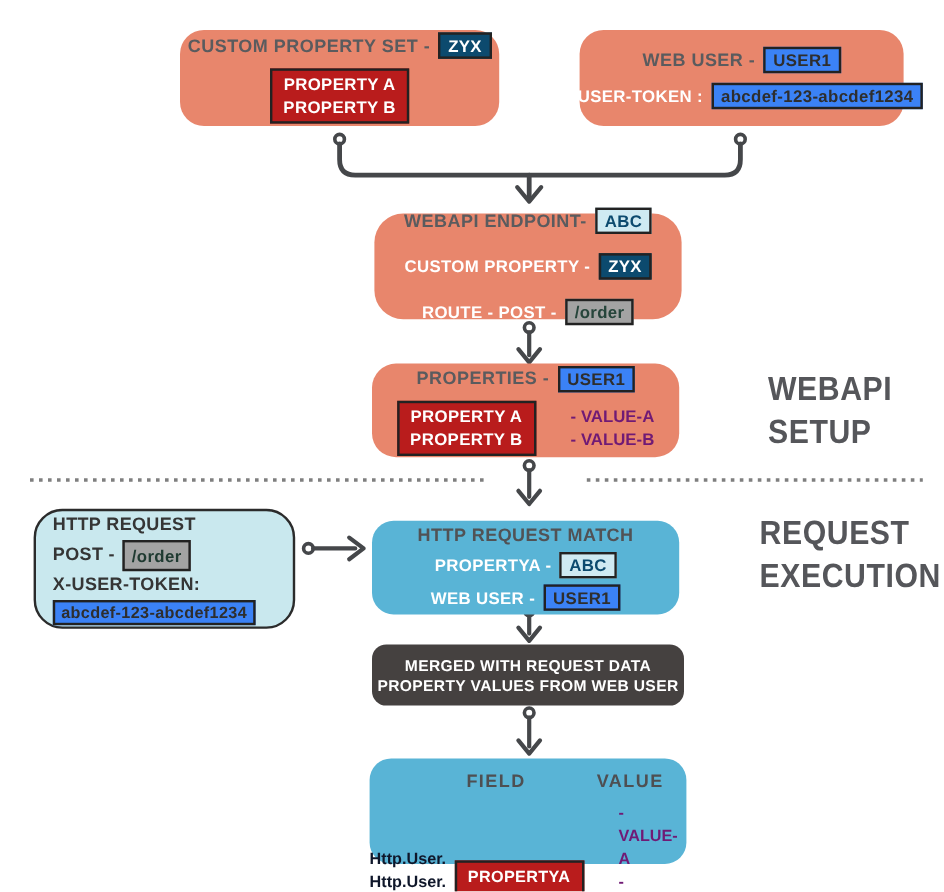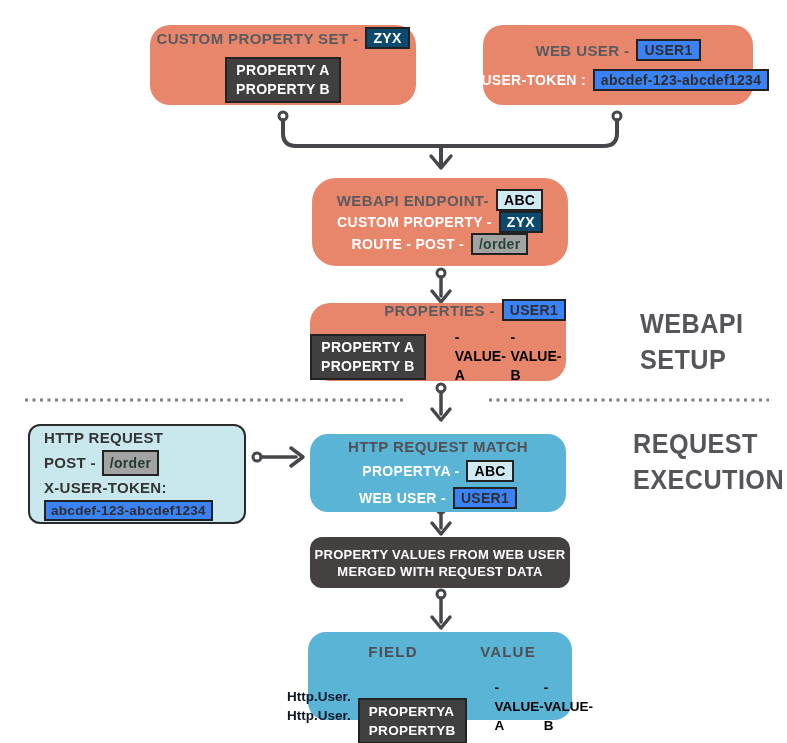--- a/index.html
+++ b/index.html
@@ -13,50 +13,50 @@
   .salmon { background:#E8866C; border-radius:20px; }
   .blue   { background:#59B4D6; border-radius:18px; }
   .darkbox{ background:#454140; border-radius:12px; }
 
   .title-line { color:#5A5B5E; font-size:15px; letter-spacing:0.4px; display:flex; align-items:center; gap:7px; white-space:nowrap; }
   .white-line { color:#ffffff; font-size:14px; letter-spacing:0.3px; display:flex; align-items:center; gap:7px; white-space:nowrap; }
 
   .badge { border:2px solid #222222; padding:1px 6px; font-size:14px; letter-spacing:0.3px; white-space:nowrap; }
   .badge.orange   { background:#0c4a6e; color:#ffffff; }
   .badge.green    { background:#3b82f6; color:#2E2E2E; }
-  .badge.paleblue { background:#CFEAF2; color:#000000; }
+  .badge.paleblue { background:#CFEAF2; color:#0c4a6e; }
   .badge.teal     { background:#a3a3a3; color:#26453B; }
-  .badge.magenta  { background:#404040; color:#ffffff; }
+  .badge.magenta  { background:#b91c1c; color:#ffffff; }
   .stack { display:flex; flex-direction:column; align-items:center; line-height:19px; padding:2px 9px; }
   .stack.left { align-items:flex-start;margin-top:30px; }
 
-  .vals { display:flex; flex-direction:row; align-items:flex-start; line-height:19px; color:#000000; font-size:14px;margin-left:21px; }
+  .vals { display:flex; flex-direction:column; align-items:flex-start; line-height:19px; color:#701a75; font-size:14px;margin-left:21px; }
   .prop-row { display:flex; align-items:center; gap:8px; }
 
   .section-label {
     position:absolute; color:#55565A; font-size:28px; line-height:36px;
     letter-spacing:0.5px; transform:scaleX(0.9); transform-origin:left top; white-space:nowrap;
   }
 
   .request-box {
     position:absolute; left:28px; top:424px; width:218px; height:100px; box-sizing:border-box;
-    background:#C9E8EE; border:2.5px solid #2B2B2B; border-radius:12px;
+    background:#C9E8EE; border:2.5px solid #2B2B2B; border-radius:24px;
     color:#353535; font-size:15px; letter-spacing:0.3px;
     display:flex; flex-direction:column; justify-content:center; align-items:flex-start;
     padding:6px 8px 6px 14px; gap:2px;
   }
   .request-box .rline { display:flex; align-items:center; gap:6px; line-height:20px; white-space:nowrap; }
   .request-box .badge.teal { color:#1F3A31; }
   .request-box .badge.green { font-size:13.5px; padding:1px 5px; }
 
   .merge-lines { color:#ffffff; font-size:13px; letter-spacing:0.3px; line-height:17px; text-align:center; }
 
   .field-box { position:absolute; left:308px; top:632px; width:264px; height:88px; }
   .field-headers { position:absolute; top:11px; left:0; width:100%; color:#4E4F52; font-size:15px; letter-spacing:1.2px; }
-  .field-headers .fh { position:absolute; width:90px; text-align:center; }
+  .field-headers .fh { position:absolute; width:90px; text-align:right; }
   .field-rows { position:absolute; top:36px; left:0; width:100%; display:flex; justify-content:center; align-items:center; gap:7px; font-size:13.5px; }
   .field-rows .prefixes { display:flex; flex-direction:column; align-items:flex-end; color:#0f172a; line-height:19px; }
   .field-rows .stack { font-size:13.5px; line-height:19px; }
   .field-rows .vals { font-size:13.5px; line-height:19px; }
 </style>
 </head>
 <body>
 
 <div class="canvas">
 
@@ -119,36 +119,36 @@
     <div class="title-line">
       <span>WEB USER -</span>
       <span class="badge green">USER1</span>
     </div>
     <div class="white-line">
       <span>X-USER-TOKEN :</span>
       <span class="badge green">abcdef-123-abcdef1234</span>
     </div>
   </div>
 
-  <div class="box salmon" style="left:312px; top:178px; width:256px; height:88px; gap:0; border-radius:24px;">
+  <div class="box salmon" style="left:312px; top:178px; width:256px; height:88px; gap:16px; border-radius:24px;">
     <div class="title-line">
       <span>WEBAPI ENDPOINT-</span>
       <span class="badge paleblue">ABC</span>
     </div>
     <div class="white-line">
       <span>CUSTOM PROPERTY -</span>
       <span class="badge orange">ZYX</span>
     </div>
     <div class="white-line">
       <span>ROUTE - POST -</span>
       <span class="badge teal">/order</span>
     </div>
   </div>
 
-  <div class="box salmon" style="left:310px; top:303px; width:256px; height:78px; gap:7px;align-items:flex-end;">
+  <div class="box salmon" style="left:310px; top:303px; width:256px; height:78px; gap:7px;">
     <div class="title-line">
       <span>PROPERTIES -</span>
       <span class="badge green">USER1</span>
     </div>
     <div class="prop-row">
       <div class="badge magenta stack">
         <span>PROPERTY A</span>
         <span>PROPERTY B</span>
       </div>
       <div class="vals">
@@ -185,22 +185,22 @@
     </div>
   </div>
 
   <div class="section-label" style="left:633px; top:426px;">
     <div>REQUEST</div>
     <div>EXECUTION</div>
   </div>
 
   <div class="box darkbox" style="left:310px; top:537px; width:260px; height:51px; gap:0;">
     <div class="merge-lines">
+      <div>MERGED WITH REQUEST DATA</div>
       <div>PROPERTY VALUES FROM WEB USER</div>
-      <div>MERGED WITH REQUEST DATA</div>
     </div>
   </div>
 
   <div class="box blue field-box">
     <div class="field-headers">
       <span class="fh" style="left:40px;">FIELD</span>
       <span class="fh" style="left:155px;">VALUE</span>
     </div>
     <div class="field-rows">
       <div class="prefixes">

